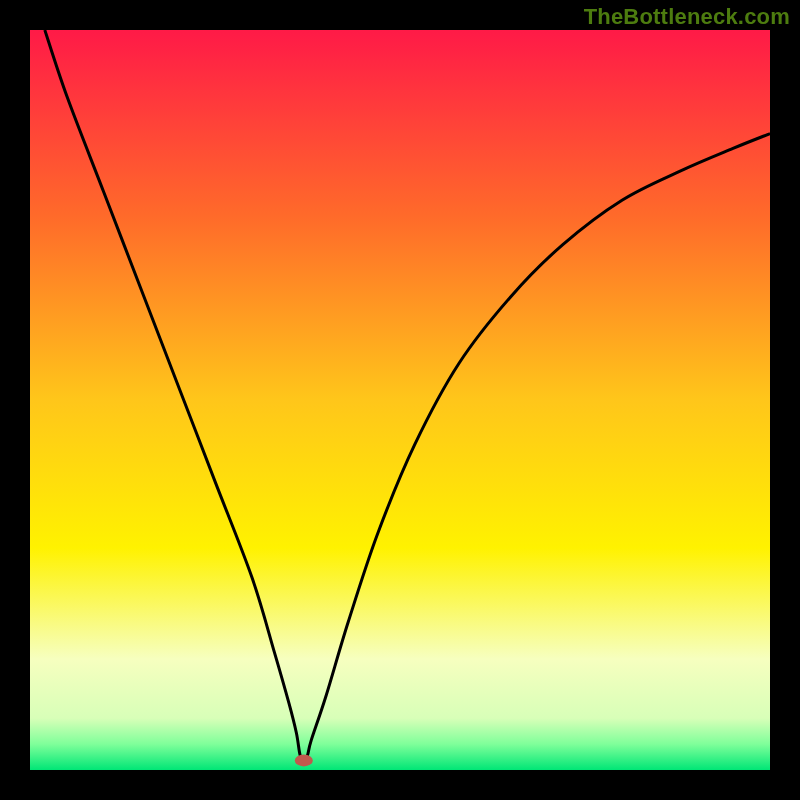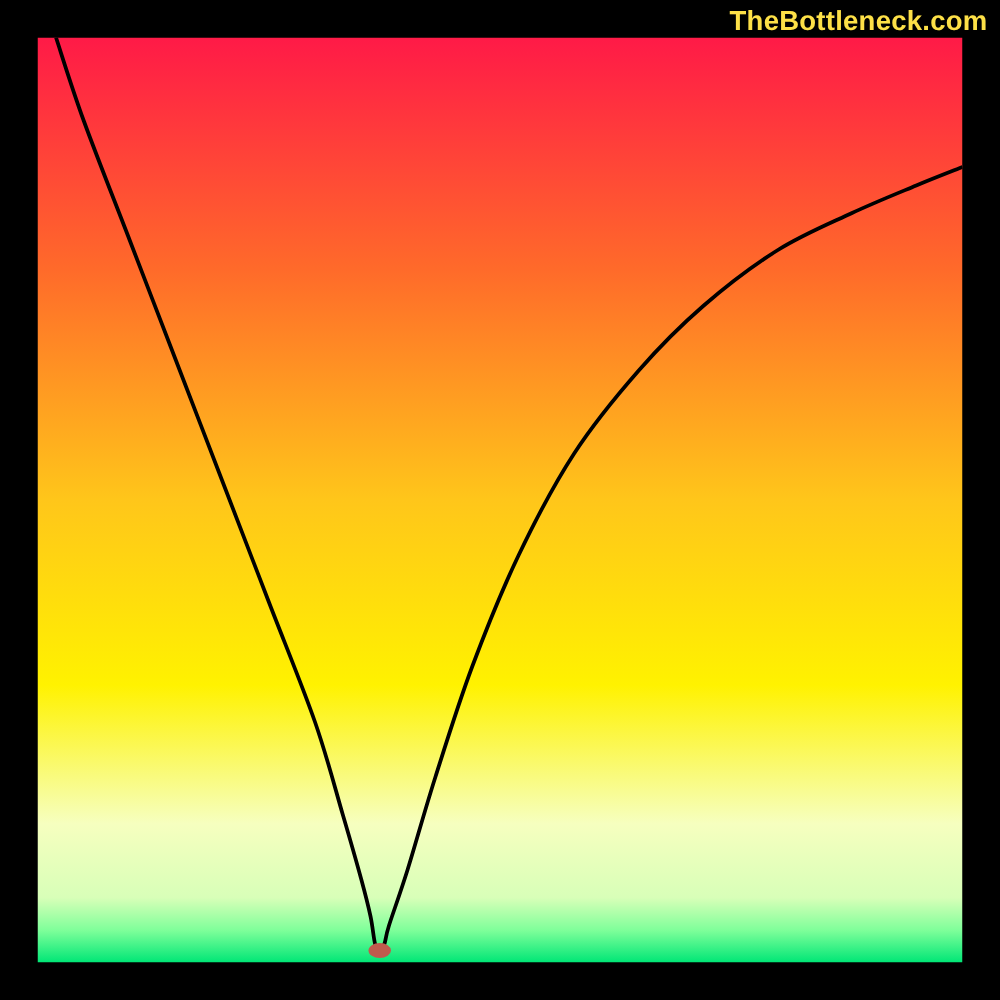--- a/index.html
+++ b/index.html
@@ -14,21 +14,21 @@
   .frame {
     position: relative;
     width: 800px;
     height: 800px;
     background: #000;
   }
   .watermark {
     position: absolute;
     top: 4px;
     right: 10px;
-    color: #fde047;
+    color: #4d7c0f;
     font-size: 22px;
     font-weight: 600;
     letter-spacing: 0.2px;
     user-select: none;
   }
   .plot {
     position: absolute;
     left: 30px;
     top: 30px;
     width: 740px;

